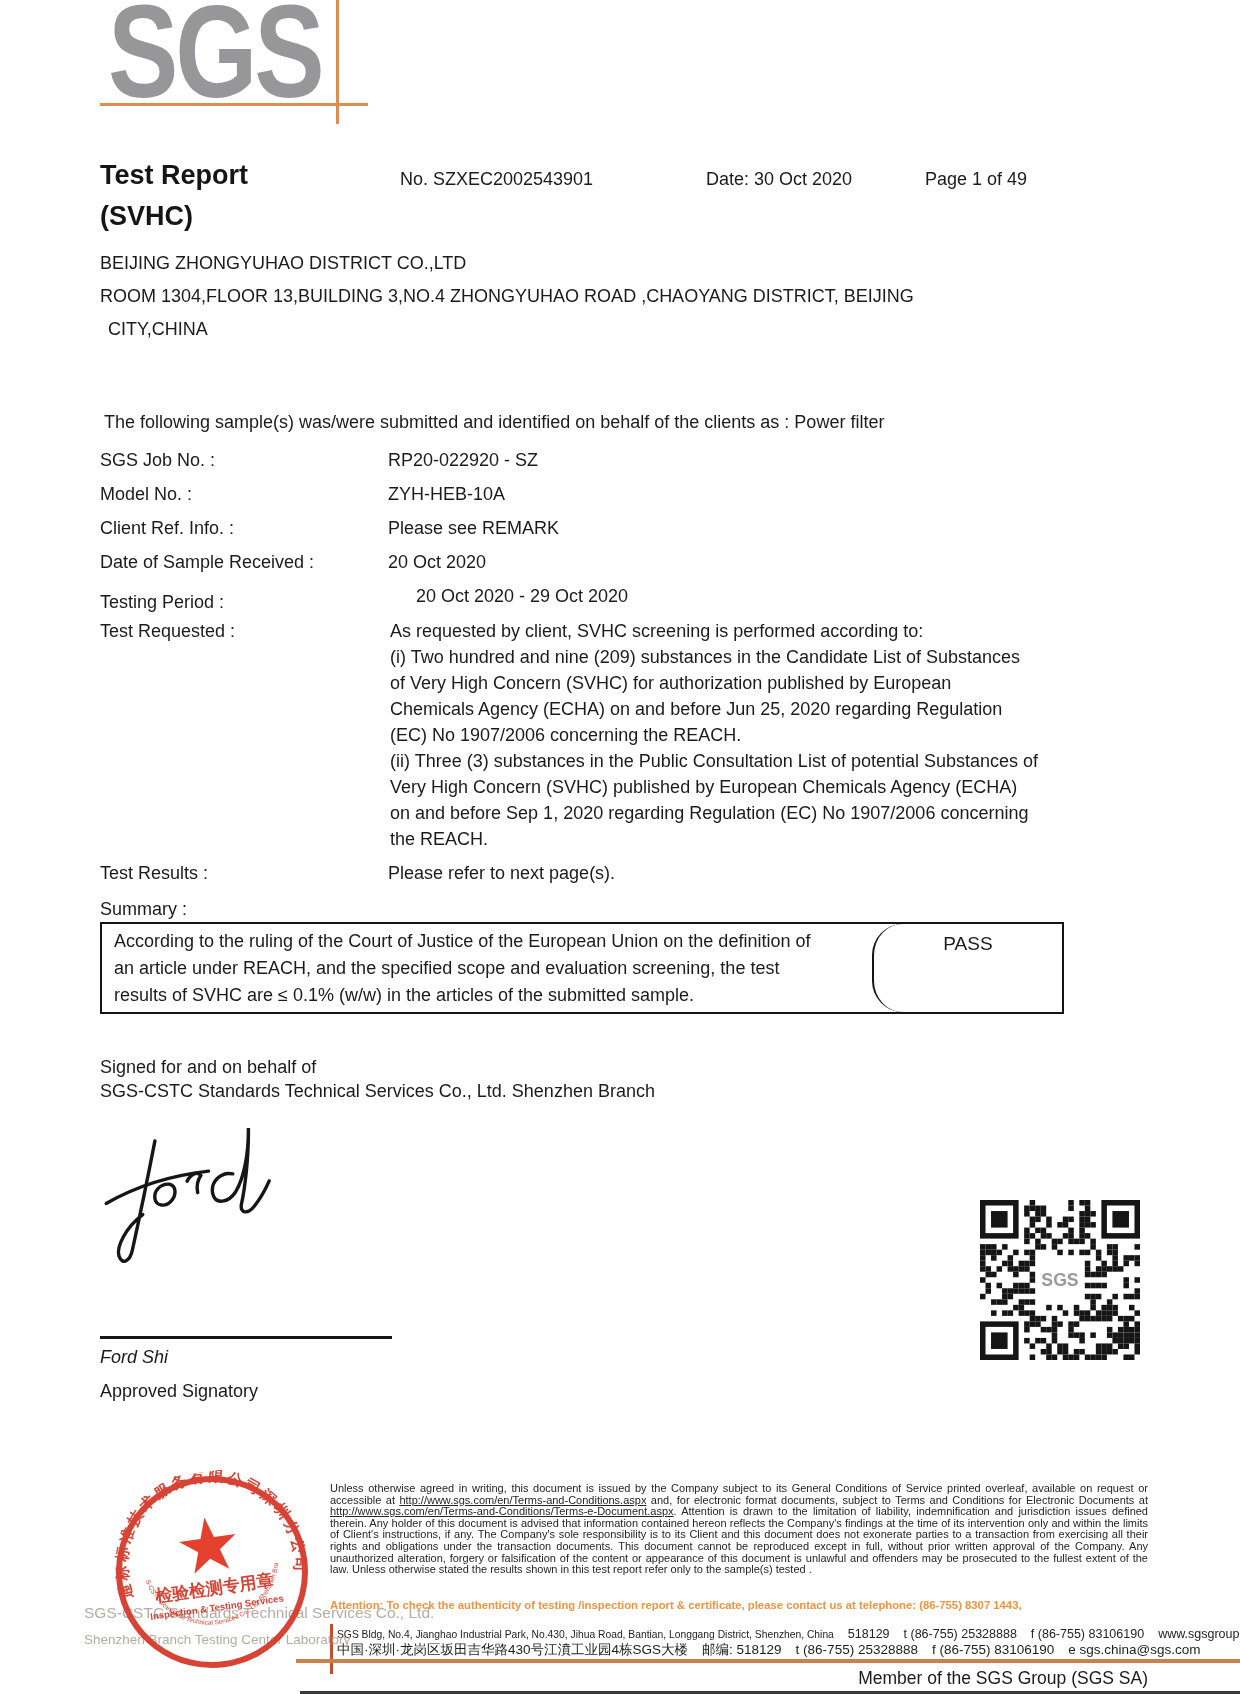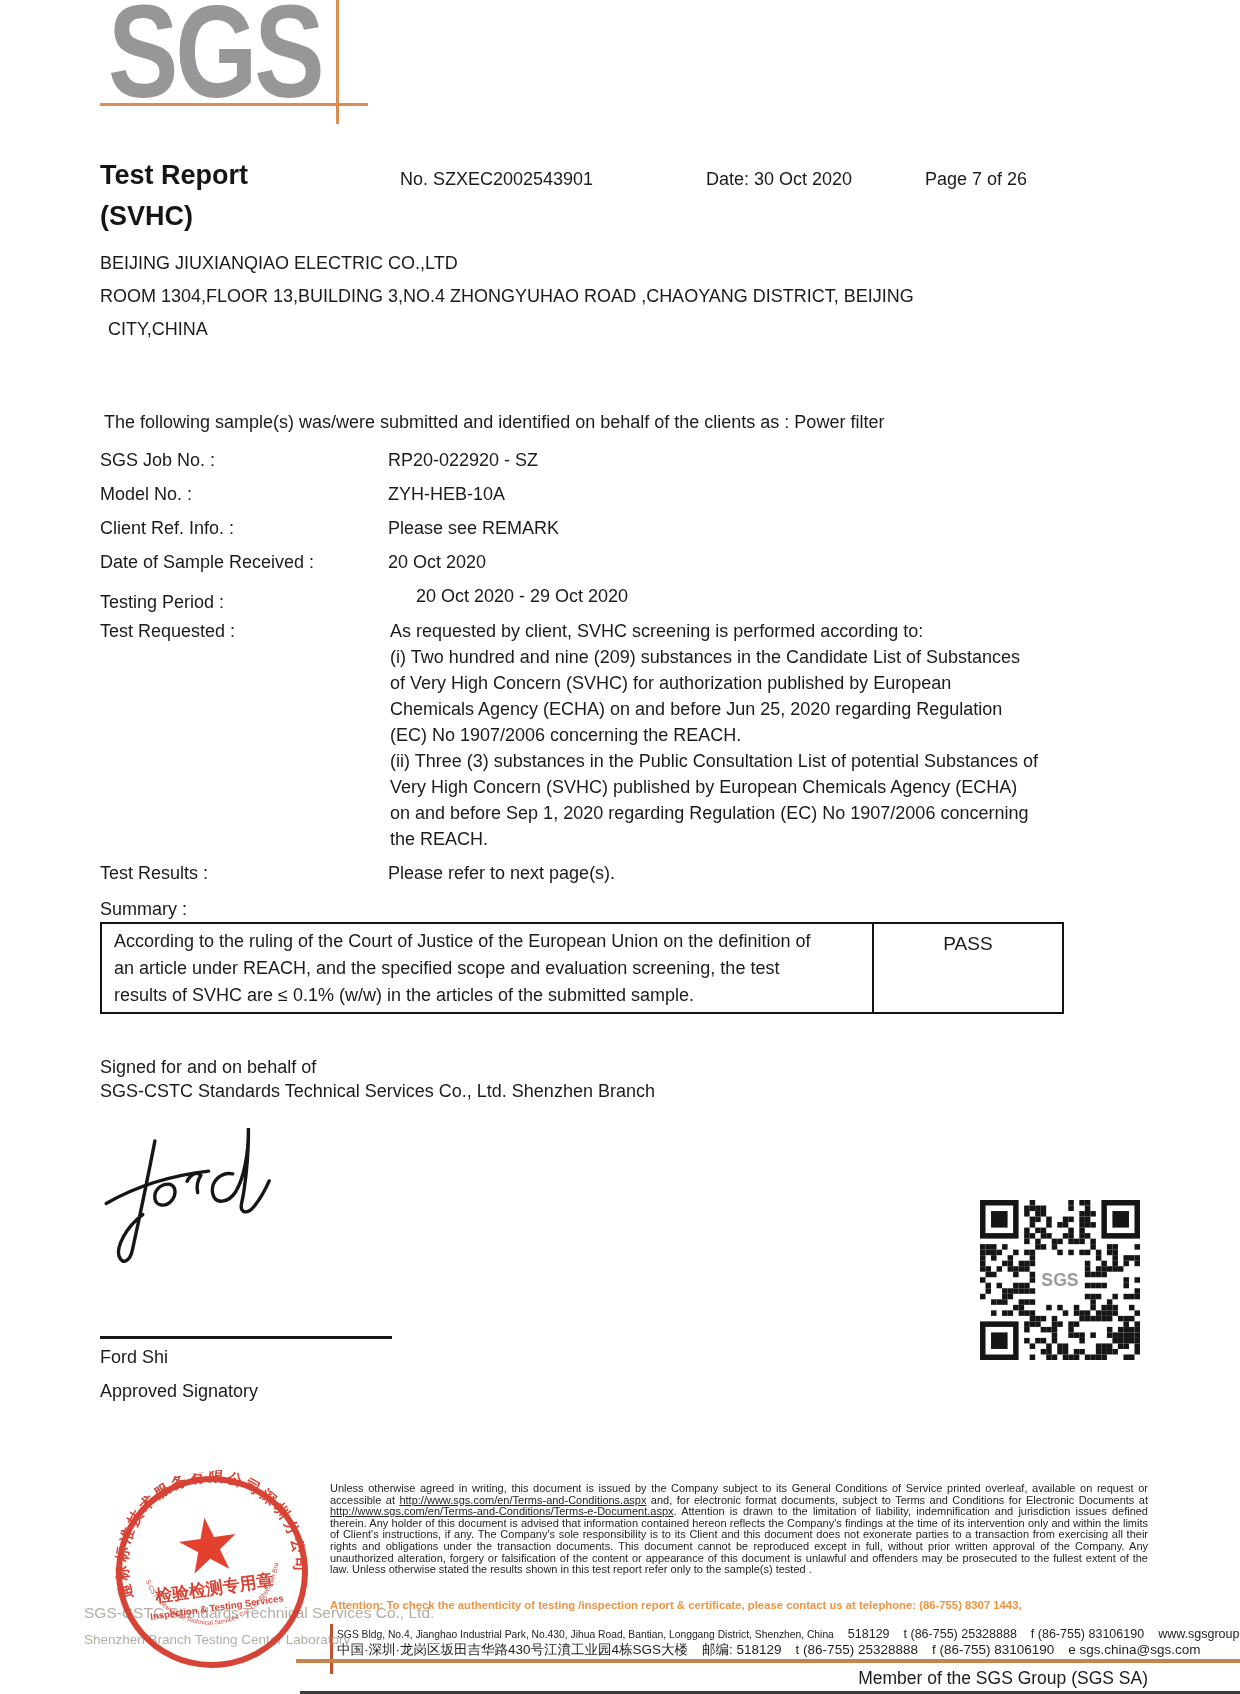--- a/index.html
+++ b/index.html
@@ -15,21 +15,21 @@
   .meta{font-size:18px;color:#1b1b1b;}
   .body-txt{font-size:18px;color:#1b1b1b;}
   .label-col{left:100px;}
   .value-col{left:388px;}
   .para-line{left:390px;width:700px;}
   
   .sum-table{left:100px;top:922px;width:960px;height:88px;border:2px solid #141414;}
   .sum-left{position:absolute;left:0;top:0;width:770px;height:100%;}
   .sum-line{position:absolute;left:12px;font-size:18px;color:#1b1b1b;white-space:nowrap;}
   .sum-right{position:absolute;left:770px;top:0;width:188px;height:100%;border-left:2px solid #141414;
-             text-align:center;font-size:19px;color:#1b1b1b;}
+             text-align:center;font-size:19px;color:#1b1b1b;border-radius:31px;}
   
   .sig-rule{left:100px;top:1336px;width:292px;height:3px;background:#161616;}
   
   .gray-co{color:#b3aea3;}
   
   .legal{left:330px;top:1483px;width:818px;font-size:11px;line-height:11.6px;
          text-align:justify;color:#252525;}
   .legal .u{text-decoration:underline;}
   .attention{left:330px;top:1599px;width:830px;font-size:11.3px;line-height:12.6px;
              font-weight:bold;color:#ef9440;}
@@ -49,23 +49,23 @@
 <div class="page">
 
   <div class="abs sgs-logo">SGS</div>
   <div class="abs hline-top"></div>
   <div class="abs vline-top"></div>
 
   <div class="abs title" style="left:100px;top:160px;">Test Report</div>
   <div class="abs title" style="left:100px;top:201px;">(SVHC)</div>
   <div class="abs meta" style="left:400px;top:169px;">No. SZXEC2002543901</div>
   <div class="abs meta" style="left:706px;top:169px;">Date: 30 Oct 2020</div>
-  <div class="abs meta" style="left:925px;top:169px;">Page 7 of 26</div>
-
-  <div class="abs body-txt" style="left:100px;top:253px;">BEIJING JIUXIANQIAO ELECTRIC CO.,LTD</div>
+  <div class="abs meta" style="left:925px;top:169px;">Page 1 of 49</div>
+
+  <div class="abs body-txt" style="left:100px;top:253px;">BEIJING ZHONGYUHAO DISTRICT CO.,LTD</div>
   <div class="abs body-txt" style="left:100px;top:286px;">ROOM 1304,FLOOR 13,BUILDING 3,NO.4 ZHONGYUHAO ROAD ,CHAOYANG DISTRICT, BEIJING</div>
   <div class="abs body-txt" style="left:108px;top:319px;">CITY,CHINA</div>
 
   <div class="abs body-txt" style="left:104px;top:412px;">The following sample(s) was/were submitted and identified on behalf of the clients as : Power filter</div>
 
   <div class="abs body-txt label-col" style="top:450px;">SGS Job No. :</div>
   <div class="abs body-txt value-col" style="top:450px;">RP20-022920 - SZ</div>
 
   <div class="abs body-txt label-col" style="top:484px;">Model No. :</div>
   <div class="abs body-txt value-col" style="top:484px;">ZYH-HEB-10A</div>
@@ -112,21 +112,21 @@
     <g fill="none" stroke="#161616" stroke-width="3.4" stroke-linecap="round">
       <path d="M62,20 C55,48 42,98 34,127 C31,139 23,143 20,133 C18,124 28,105 46,93"></path>
       <path d="M10,80 C45,62 82,55 114,53"></path>
       <path d="M74,64 C65,63 58,70 59,78 C60,85 69,87 75,81 C81,75 81,66 74,64"></path>
       <path d="M92,62 C96,55 103,52 106,57 C103,61 101,68 102,74"></path>
       <path d="M138,57 C126,54 115,64 117,76 C119,87 132,86 140,75 C149,62 155,37 156,12 C155,41 149,74 145,88 C143,97 151,99 159,89 C166,81 171,72 174,66"></path>
     </g>
   </svg>
 
   <div class="abs sig-rule"></div>
-  <div class="abs body-txt" style="left:100px;top:1347px;">Ford Shi</div>
+  <div class="abs body-txt" style="left:100px;top:1347px;font-style:italic;">Ford Shi</div>
   <div class="abs body-txt" style="left:100px;top:1381px;">Approved Signatory</div>
 
   <div class="abs" style="left:980px;top:1200px;width:160px;height:160px;">
     <svg id="qr-svg" width="160" height="160" viewBox="0 0 145 145">
         <rect width="145" height="145" fill="#fff"></rect>
         <rect x="45" y="0" width="5" height="5" fill="#151515"></rect>
         <rect x="80" y="0" width="5" height="5" fill="#151515"></rect>
         <rect x="90" y="0" width="5" height="5" fill="#151515"></rect>
         <rect x="95" y="0" width="5" height="5" fill="#151515"></rect>
         <rect x="40" y="5" width="5" height="5" fill="#151515"></rect>

